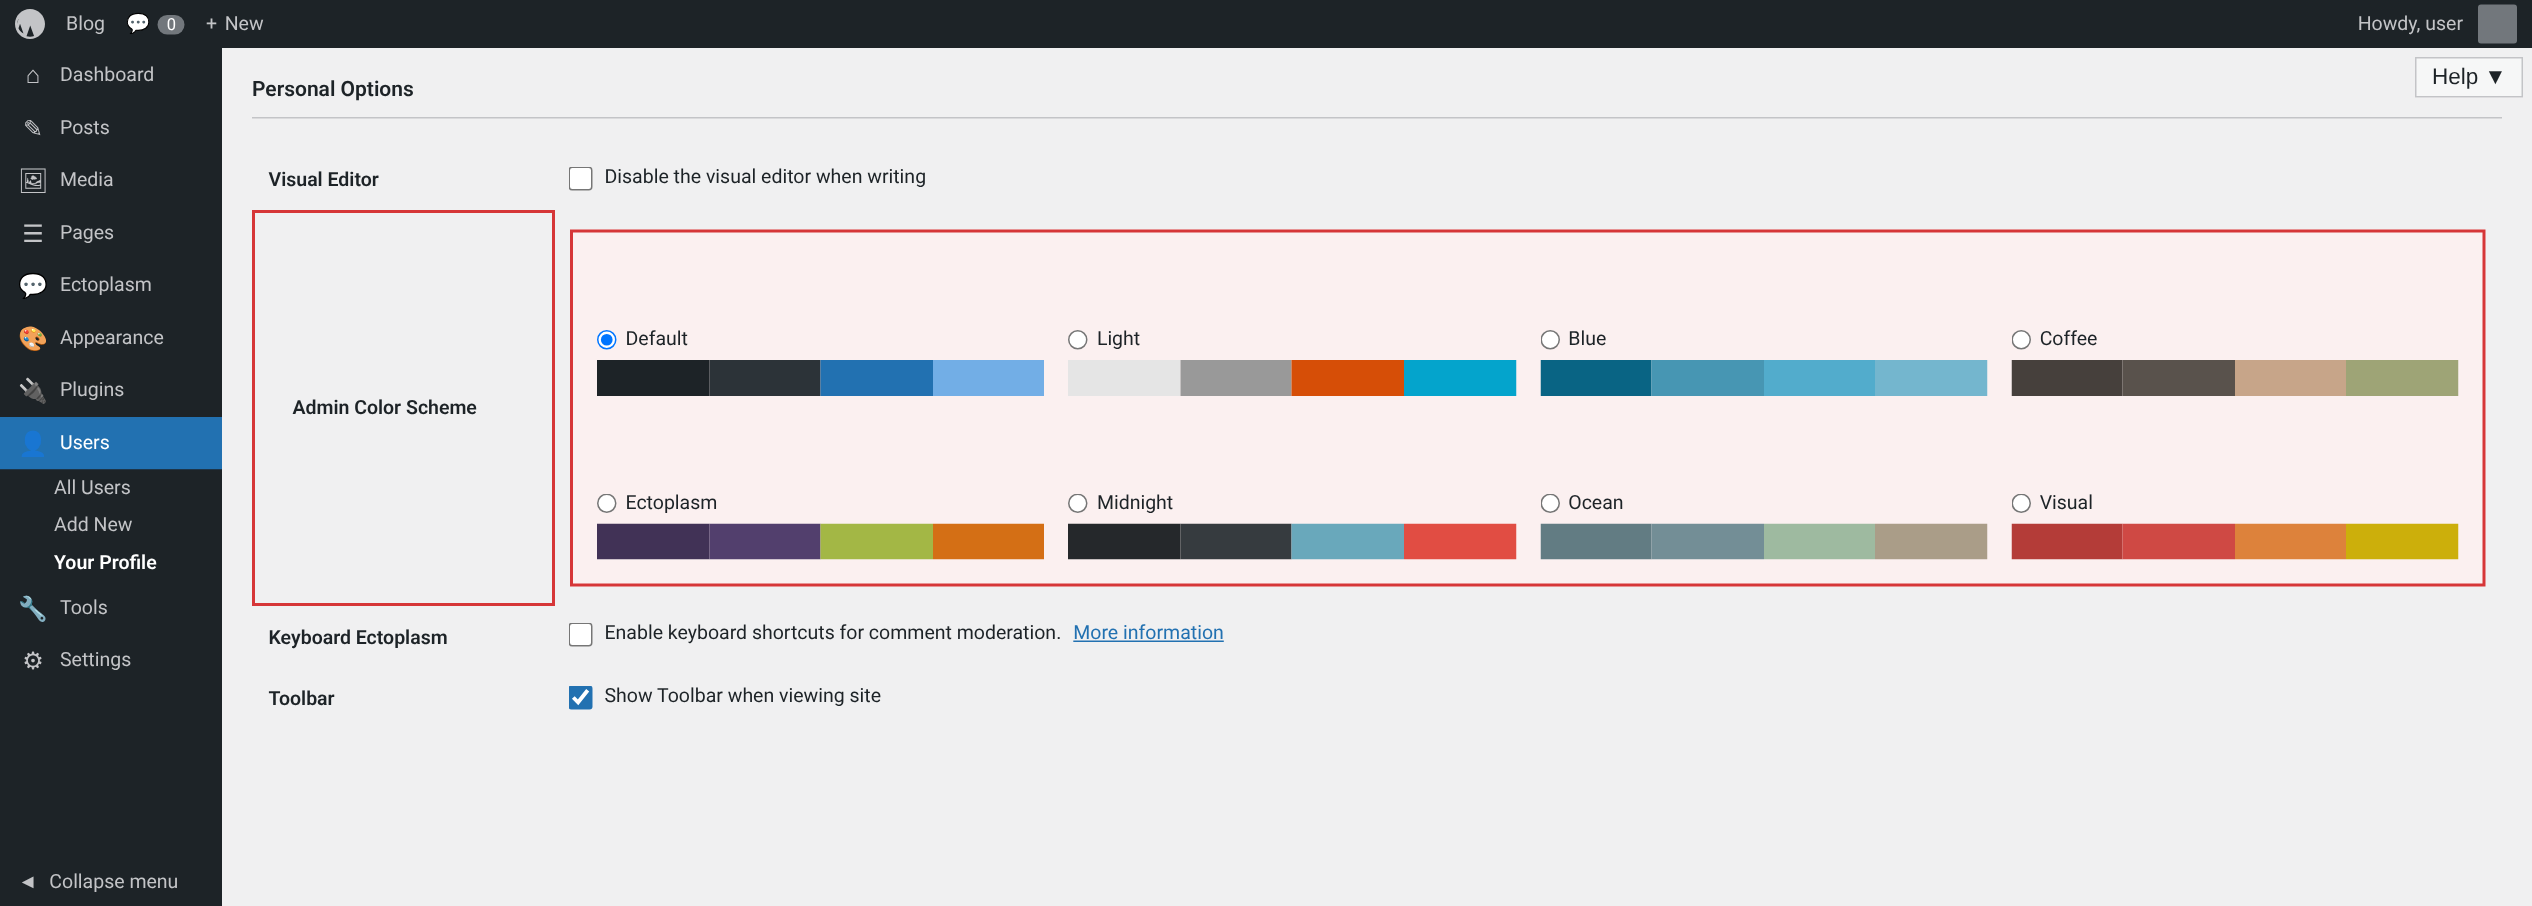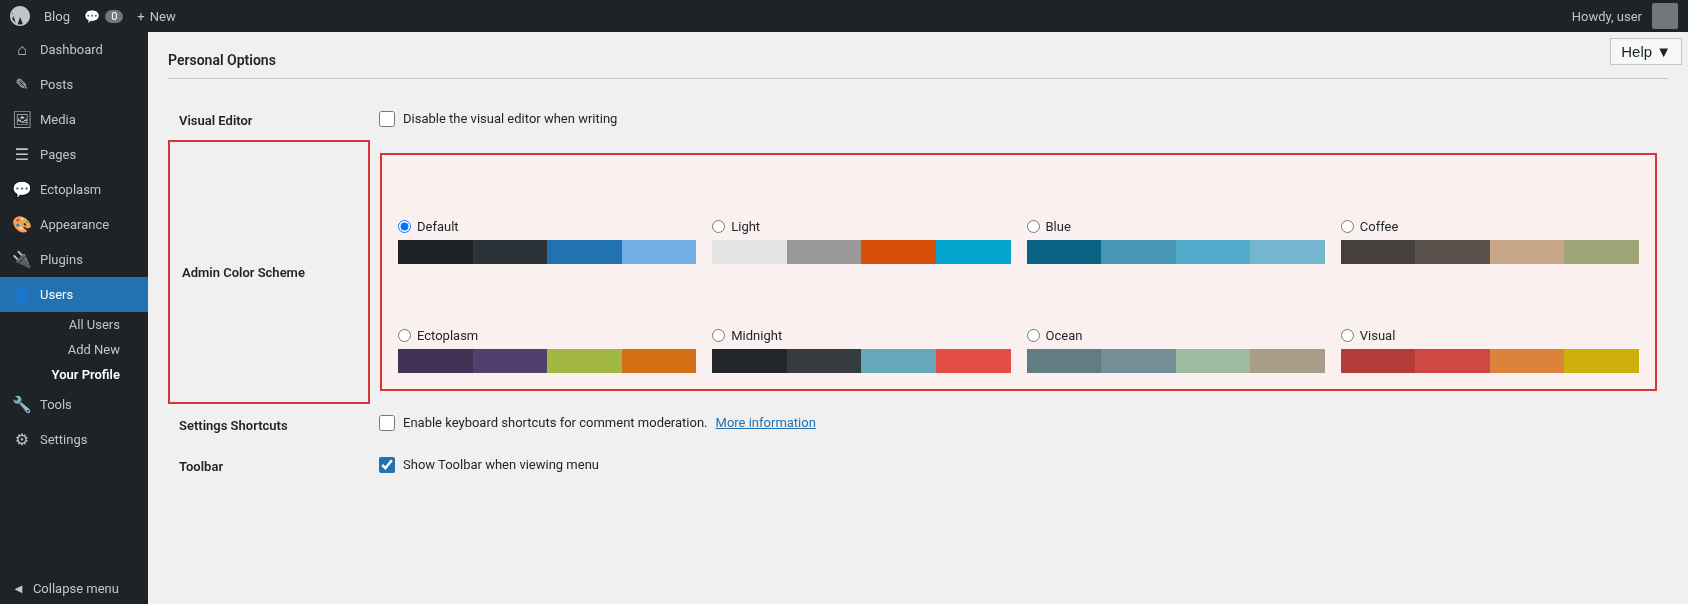--- a/index.html
+++ b/index.html
@@ -41,25 +41,24 @@
       padding: 8px 10px 8px 12px;
       cursor: pointer;
       font-size: 13px;
       color: #c3c4c7;
       white-space: nowrap;
     }
     .sidebar-item.active { background: #2271b1; color: #fff; }
     .sidebar-item .icon { font-size: 16px; width: 20px; text-align: center; }
     .sidebar-submenu { background: #1d2327; }
     .sidebar-submenu-item {
-      padding: 5px 28px 5px 36px;
+      padding: 5px 10px 5px 36px;
       cursor: pointer;
       color: #c3c4c7;
       font-size: 13px;
-      text-align: right;
     }
     .sidebar-submenu-item.active { color: #fff; font-weight: 600; }
     .sidebar-collapse {
       display: flex; align-items: center; gap: 8px;
       padding: 8px 10px 8px 12px;
       cursor: pointer; color: #c3c4c7; font-size: 13px; margin-top: auto;
     }
 
     
     .content { flex: 1; overflow-y: auto; padding: 20px 20px 20px 20px; background: #f0f0f1; }
@@ -206,21 +205,21 @@
           <td>
             <label class="checkbox-label">
               <input type="checkbox" style="">
               <span>Disable the visual editor when writing</span>
             </label>
           </td>
         </tr>
 
 
         <tr>
-          <th style="border: 2px solid #d63638; padding: 8px 12px; vertical-align: middle;">
+          <th style="border: 2px solid #d63638; padding: 8px 25px; vertical-align: middle;">
             <span>Admin Color Scheme</span>
           </th>
           <td>
             <div class="color-scheme-box">
 
               <div class="color-scheme-option">
                 <div class="color-scheme-label">
                   <input type="radio" name="admin_color" checked="" style="">
                   <span>Default</span>
                 </div>
@@ -320,36 +319,36 @@
                   <div class="swatch" style="background:#cf4944;"></div>
                   <div class="swatch" style="background:#dd823b;"></div>
                   <div class="swatch" style="background:#ccaf0b;"></div>
                 </div>
               </div>
             </div>
           </td>
         </tr>
 
         <tr>
-          <th>Settings Shortcuts</th>
+          <th>Keyboard Ectoplasm</th>
           <td>
             <label class="checkbox-label">
               <input type="checkbox" style="">
               <span>Enable keyboard shortcuts for comment moderation.</span>
               <a class="more-info-link">More information</a>
             </label>
           </td>
         </tr>
 
         <tr>
           <th>Toolbar</th>
           <td>
             <label class="checkbox-label">
               <input type="checkbox" class="toolbar-checked" checked="" style="">
-              <span>Show Toolbar when viewing menu</span>
+              <span>Show Toolbar when viewing site</span>
             </label>
           </td>
         </tr>
       </tbody>
     </table>
 
 
   </div>
 </div>
 

